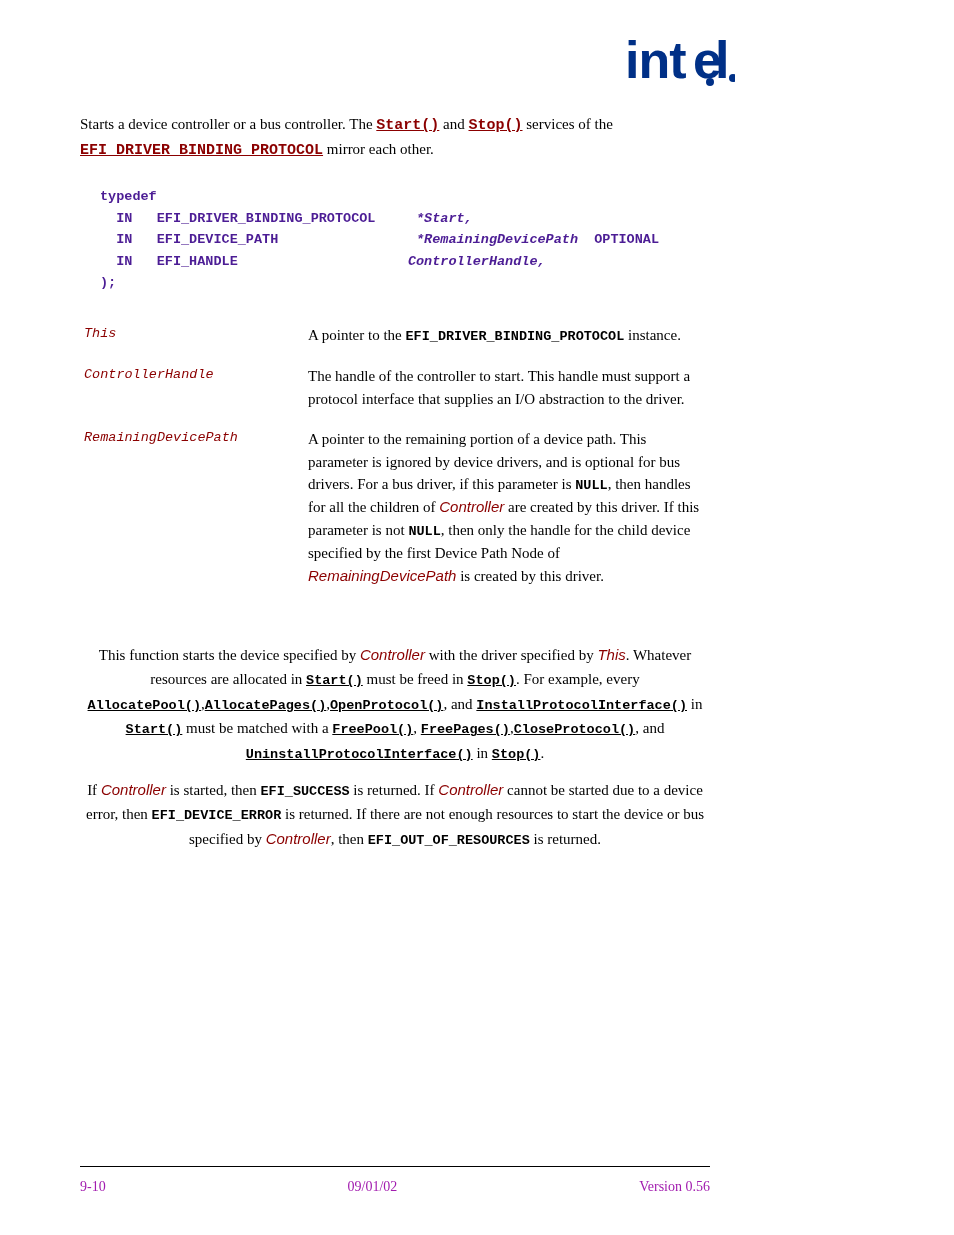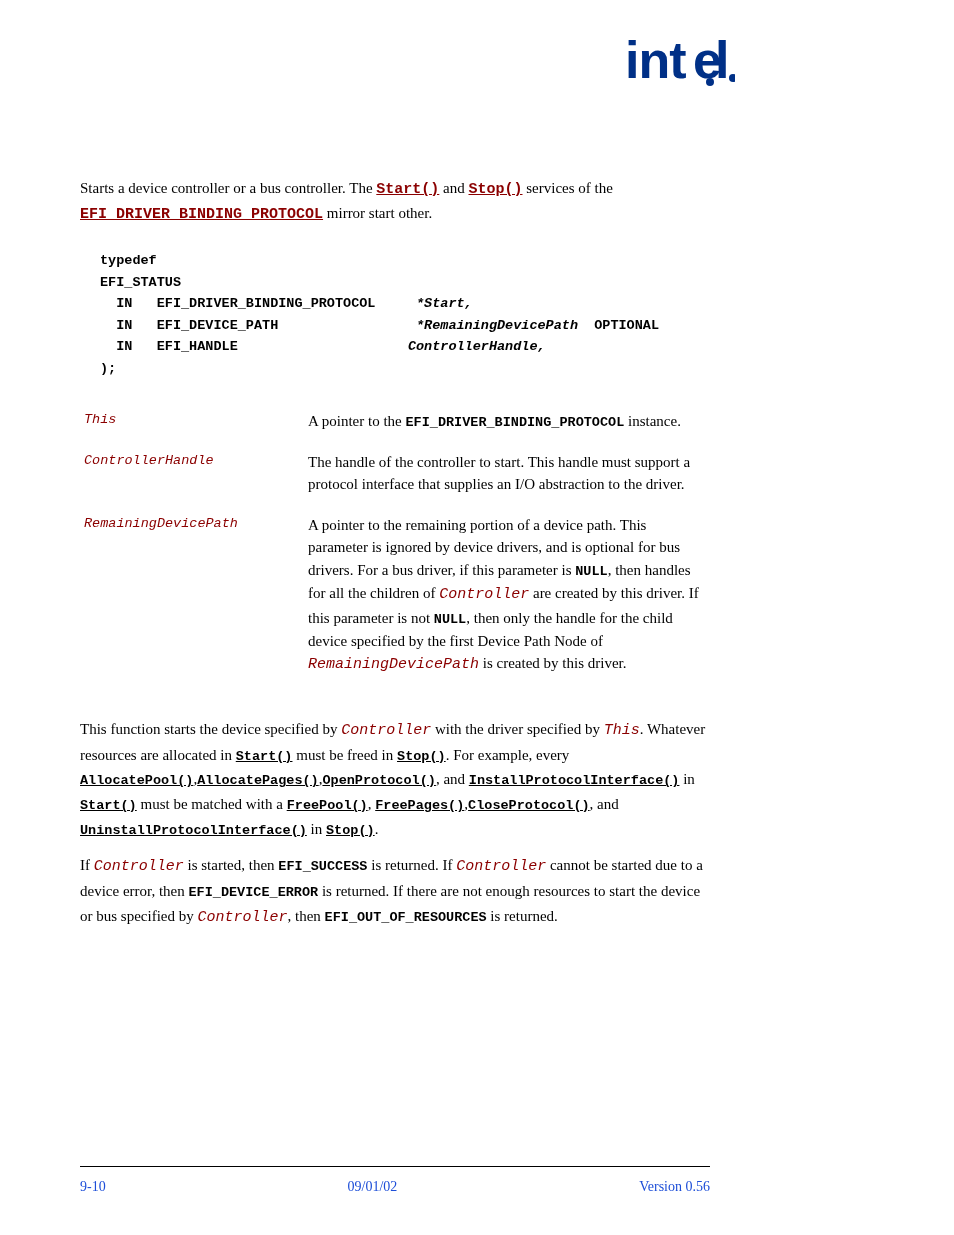--- a/index.html
+++ b/index.html
@@ -13,33 +13,33 @@
       position: relative;
     }
     .page {
       width: 790px;
       min-height: 1235px;
       padding: 60px 80px 60px 80px;
       position: relative;
     }
 
     .intro-text {
-      margin-top: 117px;
+      margin-top: 53px;
       margin-bottom: 24px;
       font-size: 15px;
       line-height: 1.5;
     }
     .code-link { color: #8b0000; font-weight: bold; font-family: 'Courier New', monospace; text-decoration: underline; }
 
     .code-block {
       font-family: 'Courier New', monospace;
       font-size: 13.5px;
       margin: 18px 0 18px 20px;
       line-height: 1.6;
-      color: #000000;
+      color: #4c1d95;
       font-weight: bold;
     }
     .code-block .italic-param {
       font-style: italic;
       font-weight: bold;
     }
     .code-block .optional-kw {
       font-weight: bold;
     }
 
@@ -60,56 +60,57 @@
       font-style: italic;
       color: #8b0000;
       font-size: 13.5px;
       padding-right: 16px;
     }
     .params-table td:last-child {
       padding-left: 8px;
     }
 
     .description-section {
-      margin: 28px 0 16px 0;
+      margin: 44px 0 16px 0;
       font-size: 15px;
       line-height: 1.6;
+      text-align: center;
     }
     .description-section p {
       margin-bottom: 12px;
     }
 
     .inline-code {
       font-family: 'Courier New', monospace;
       font-weight: bold;
       font-size: 13.5px;
       color: #000;
       text-decoration: underline;
     }
     .inline-italic {
-      font-family: Liberation Mono, monospace;
+      font-family: Liberation Sans, sans-serif;
       font-style: italic;
       color: #8b0000;
     }
     .bold-code {
       font-family: 'Courier New', monospace;
       font-weight: bold;
       font-size: 13.5px;
     }
 
     
     .footer {
       position: absolute;
       bottom: 40px;
       left: 80px;
       right: 80px;
       display: flex;
       justify-content: space-between;
       font-size: 14px;
-      color: #1d4ed8;
+      color: #a21caf;
     }
 
     
     .footer-rule {
       position: absolute;
       bottom: 68px;
       left: 80px;
       right: 80px;
       height: 1px;
       background: #000;
@@ -129,26 +130,25 @@
       <circle cx="85" cy="54" r="4" fill="#003087"></circle>
 
       <text x="90" y="50" font-family="Arial, sans-serif" font-size="52" font-weight="bold" fill="#003087">l</text>
 
       <circle cx="108" cy="50" r="4" fill="#003087"></circle>
     </svg>
   </div>
 
   <div class="intro-text">
     <span>Starts a device controller or a bus controller.  The </span><span class="code-link">Start()</span><span> and </span><span class="code-link">Stop()</span><span> services of the</span><br>
-    <span class="code-link">EFI_DRIVER_BINDING_PROTOCOL</span><span> mirror start other.</span>
+    <span class="code-link">EFI_DRIVER_BINDING_PROTOCOL</span><span> mirror each other.</span>
   </div>
 
   <div class="code-block">
     <div><span>typedef</span></div>
-    <div><span>EFI_STATUS</span></div>
     <div>
       &nbsp;&nbsp;<span>IN</span>
       &nbsp;&nbsp;<span>EFI_DRIVER_BINDING_PROTOCOL</span>
       &nbsp;&nbsp;&nbsp;&nbsp;<span class="italic-param">*Start,</span>
     </div>
     <div>
       &nbsp;&nbsp;<span>IN</span>
       &nbsp;&nbsp;<span>EFI_DEVICE_PATH</span>
       &nbsp;&nbsp;&nbsp;&nbsp;&nbsp;&nbsp;&nbsp;&nbsp;&nbsp;&nbsp;&nbsp;&nbsp;&nbsp;&nbsp;&nbsp;&nbsp;<span class="italic-param">*RemainingDevicePath</span>&nbsp;&nbsp;<span class="optional-kw">OPTIONAL</span>
     </div>

